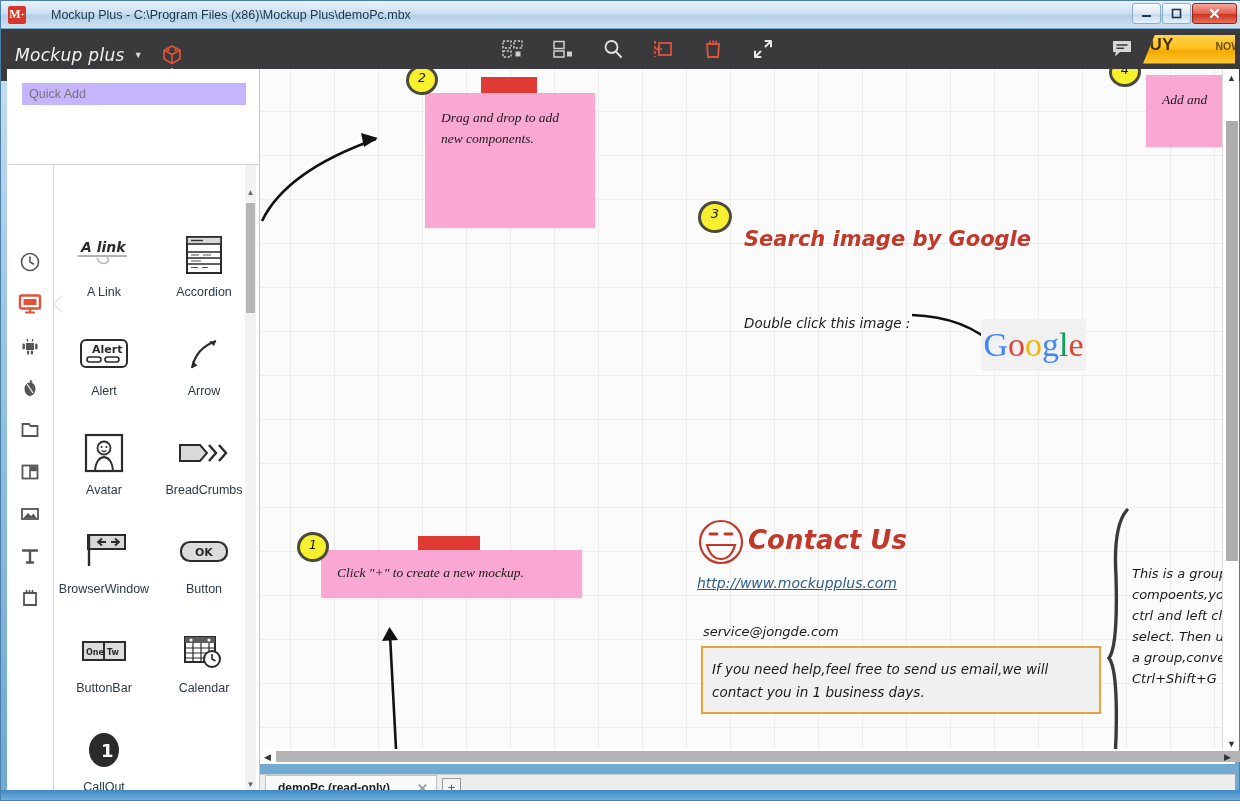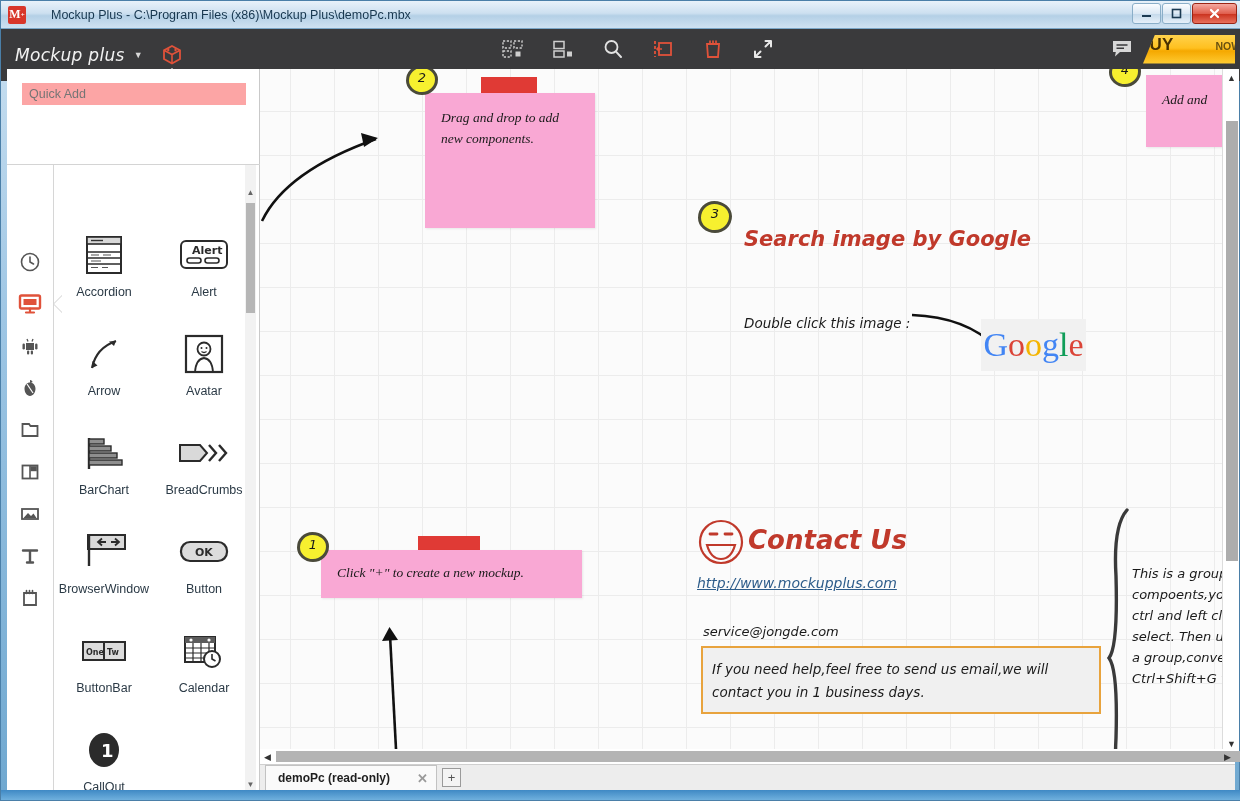--- a/index.html
+++ b/index.html
@@ -103,21 +103,21 @@
     position: absolute; left: 6px; top: 68px; width: 253px; height: 727px;
     background: #ffffff;
     border-right: 1px solid #c9c9c9;
   }
   .lib-title {
     margin: 18px 0 0 18px; font-size: 21px; color: #b8b8b8;
     font-weight: 400;
   }
   .quickadd {
     margin: 14px 0 0 15px; width: 224px; height: 22px;
-    background: #fca5a5; border: none;
+    background: #c4b5fd; border: none;
     font-size: 12.5px; color: #555; padding: 0 7px;
     line-height: 22px;
     font-family: "Liberation Sans", sans-serif;
   }
   .panel-sep { position:absolute; left:0; top:95px; width:253px; height:1px; background:#d4d4d4;}
 
   .rail {
     position: absolute; left: 0; top: 96px; width: 46px; height: 631px;
     background: #ffffff;
     display: flex; flex-direction: column; align-items: center;
@@ -241,21 +241,21 @@
   .hscroll {
     position: absolute; left: 259px; bottom: 36px; width: 975px; height: 15px;
     background: #ffffff;
   }
   .hscroll .thumb { position:absolute; top:2px; left:16px; width:980px; height:11px; background:#b4b4b4;}
   .hscroll .ar { position:absolute; top:0; width:15px; height:15px; display:flex; align-items:center; justify-content:center; color:#333; font-size:9px;}
   .hscroll .ar.l { left:0;} .hscroll .ar.r { right:0;}
 
   
   .tabbar {
-    position: absolute; left: 259px; bottom: 10px; width: 975px; height: 26px;
+    position: absolute; left: 259px; bottom: 0; width: 975px; height: 26px;
     background: #ededed; border-top: 1px solid #cfcfcf;
     display: flex; align-items: flex-end;
   }
   .doctab {
     height: 25px; min-width: 172px;
     background: #fafafa; border: 1px solid #c2c2c2; border-bottom: none;
     display: flex; align-items: center; padding: 0 8px 0 12px;
     font-size: 12px; font-weight: bold; color: #1e1e1e;
     margin-left: 5px;
   }
@@ -432,20 +432,30 @@
         <svg width="22" height="22" viewBox="0 0 22 22">
             <path d="M5 6 L17 6 L17 18 L5 18 Z" fill="none" stroke="#555" stroke-width="1.8"></path>
             <path d="M7.5 3.5 L7.5 6.5 M10.5 3.5 L10.5 6.5 M13.5 3.5 L13.5 6.5" stroke="#555" stroke-width="1.6" stroke-linecap="round"></path>
           </svg>
       </div>
     </div>
     <div class="rail-div"></div>
 
     <div class="grid">
 
+      <div class="cell">
+        <div class="art">
+          <svg width="58" height="40" viewBox="0 0 58 40">
+            <text x="6" y="17" font-family="DejaVu Sans" font-size="14" font-style="italic" font-weight="bold" fill="#2b2b2b">A link</text>
+            <path d="M3 21 L52 21" stroke="#999" stroke-width="1.4"></path>
+            <path d="M22 23 q3 7 9 5 q4 -2 1 -6" fill="none" stroke="#bbb" stroke-width="1.6"></path>
+          </svg>
+        </div>
+        <div class="cap">A Link</div>
+      </div>
 
       <div class="cell">
         <div class="art">
           <svg width="46" height="46" viewBox="0 0 46 46">
             <rect x="6" y="5" width="34" height="36" fill="none" stroke="#2b2b2b" stroke-width="2"></rect>
             <rect x="6" y="5" width="34" height="7" fill="#d8d8d8" stroke="#2b2b2b" stroke-width="1.6"></rect>
             <path d="M6 20 L40 20 M6 26 L40 26 M6 32 L40 32" stroke="#2b2b2b" stroke-width="1.5"></path>
             <path d="M10 8.5 L22 8.5" stroke="#333" stroke-width="1.4"></path>
             <path d="M10 23 L18 23 M22 23 L30 23 M10 29 L20 29 M10 35.5 L17 35.5 M21 35.5 L27 35.5" stroke="#555" stroke-width="1.2"></path>
           </svg>
@@ -483,32 +493,20 @@
             <circle cx="21" cy="16" r="6.5" fill="none" stroke="#2b2b2b" stroke-width="1.8"></circle>
             <circle cx="18.5" cy="15" r="1" fill="#2b2b2b"></circle>
               <circle cx="23.5" cy="15" r="1" fill="#2b2b2b"></circle>
             <path d="M18.5 18.5 q2.5 2 5 0" fill="none" stroke="#2b2b2b" stroke-width="1.3"></path>
             <path d="M12 39 q1 -13 9 -14 q8 1 9 14" fill="none" stroke="#2b2b2b" stroke-width="1.8"></path>
           </svg>
         </div>
         <div class="cap">Avatar</div>
       </div>
 
-      <div class="cell">
-        <div class="art">
-          <svg width="44" height="42" viewBox="0 0 44 42">
-            <path d="M7 6 L7 37" stroke="#2b2b2b" stroke-width="2.4"></path>
-            <rect x="7" y="7" width="15" height="5" fill="#8f8f8f" stroke="#2b2b2b" stroke-width="1.4"></rect>
-            <rect x="7" y="14" width="22" height="5" fill="#8f8f8f" stroke="#2b2b2b" stroke-width="1.4"></rect>
-            <rect x="7" y="21" width="28" height="5" fill="#8f8f8f" stroke="#2b2b2b" stroke-width="1.4"></rect>
-            <rect x="7" y="28" width="33" height="5" fill="#8f8f8f" stroke="#2b2b2b" stroke-width="1.4"></rect>
-          </svg>
-        </div>
-        <div class="cap">BarChart</div>
-      </div>
 
       <div class="cell">
         <div class="art">
           <svg width="56" height="26" viewBox="0 0 56 26">
             <path d="M4 5 L24 5 L31 13 L24 21 L4 21 Z" fill="#d9d9d9" stroke="#2b2b2b" stroke-width="2"></path>
             <path d="M33 5 L40 13 L33 21" fill="none" stroke="#2b2b2b" stroke-width="2.4"></path>
             <path d="M43 5 L50 13 L43 21" fill="none" stroke="#2b2b2b" stroke-width="2.4"></path>
           </svg>
         </div>
         <div class="cap">BreadCrumbs</div>

